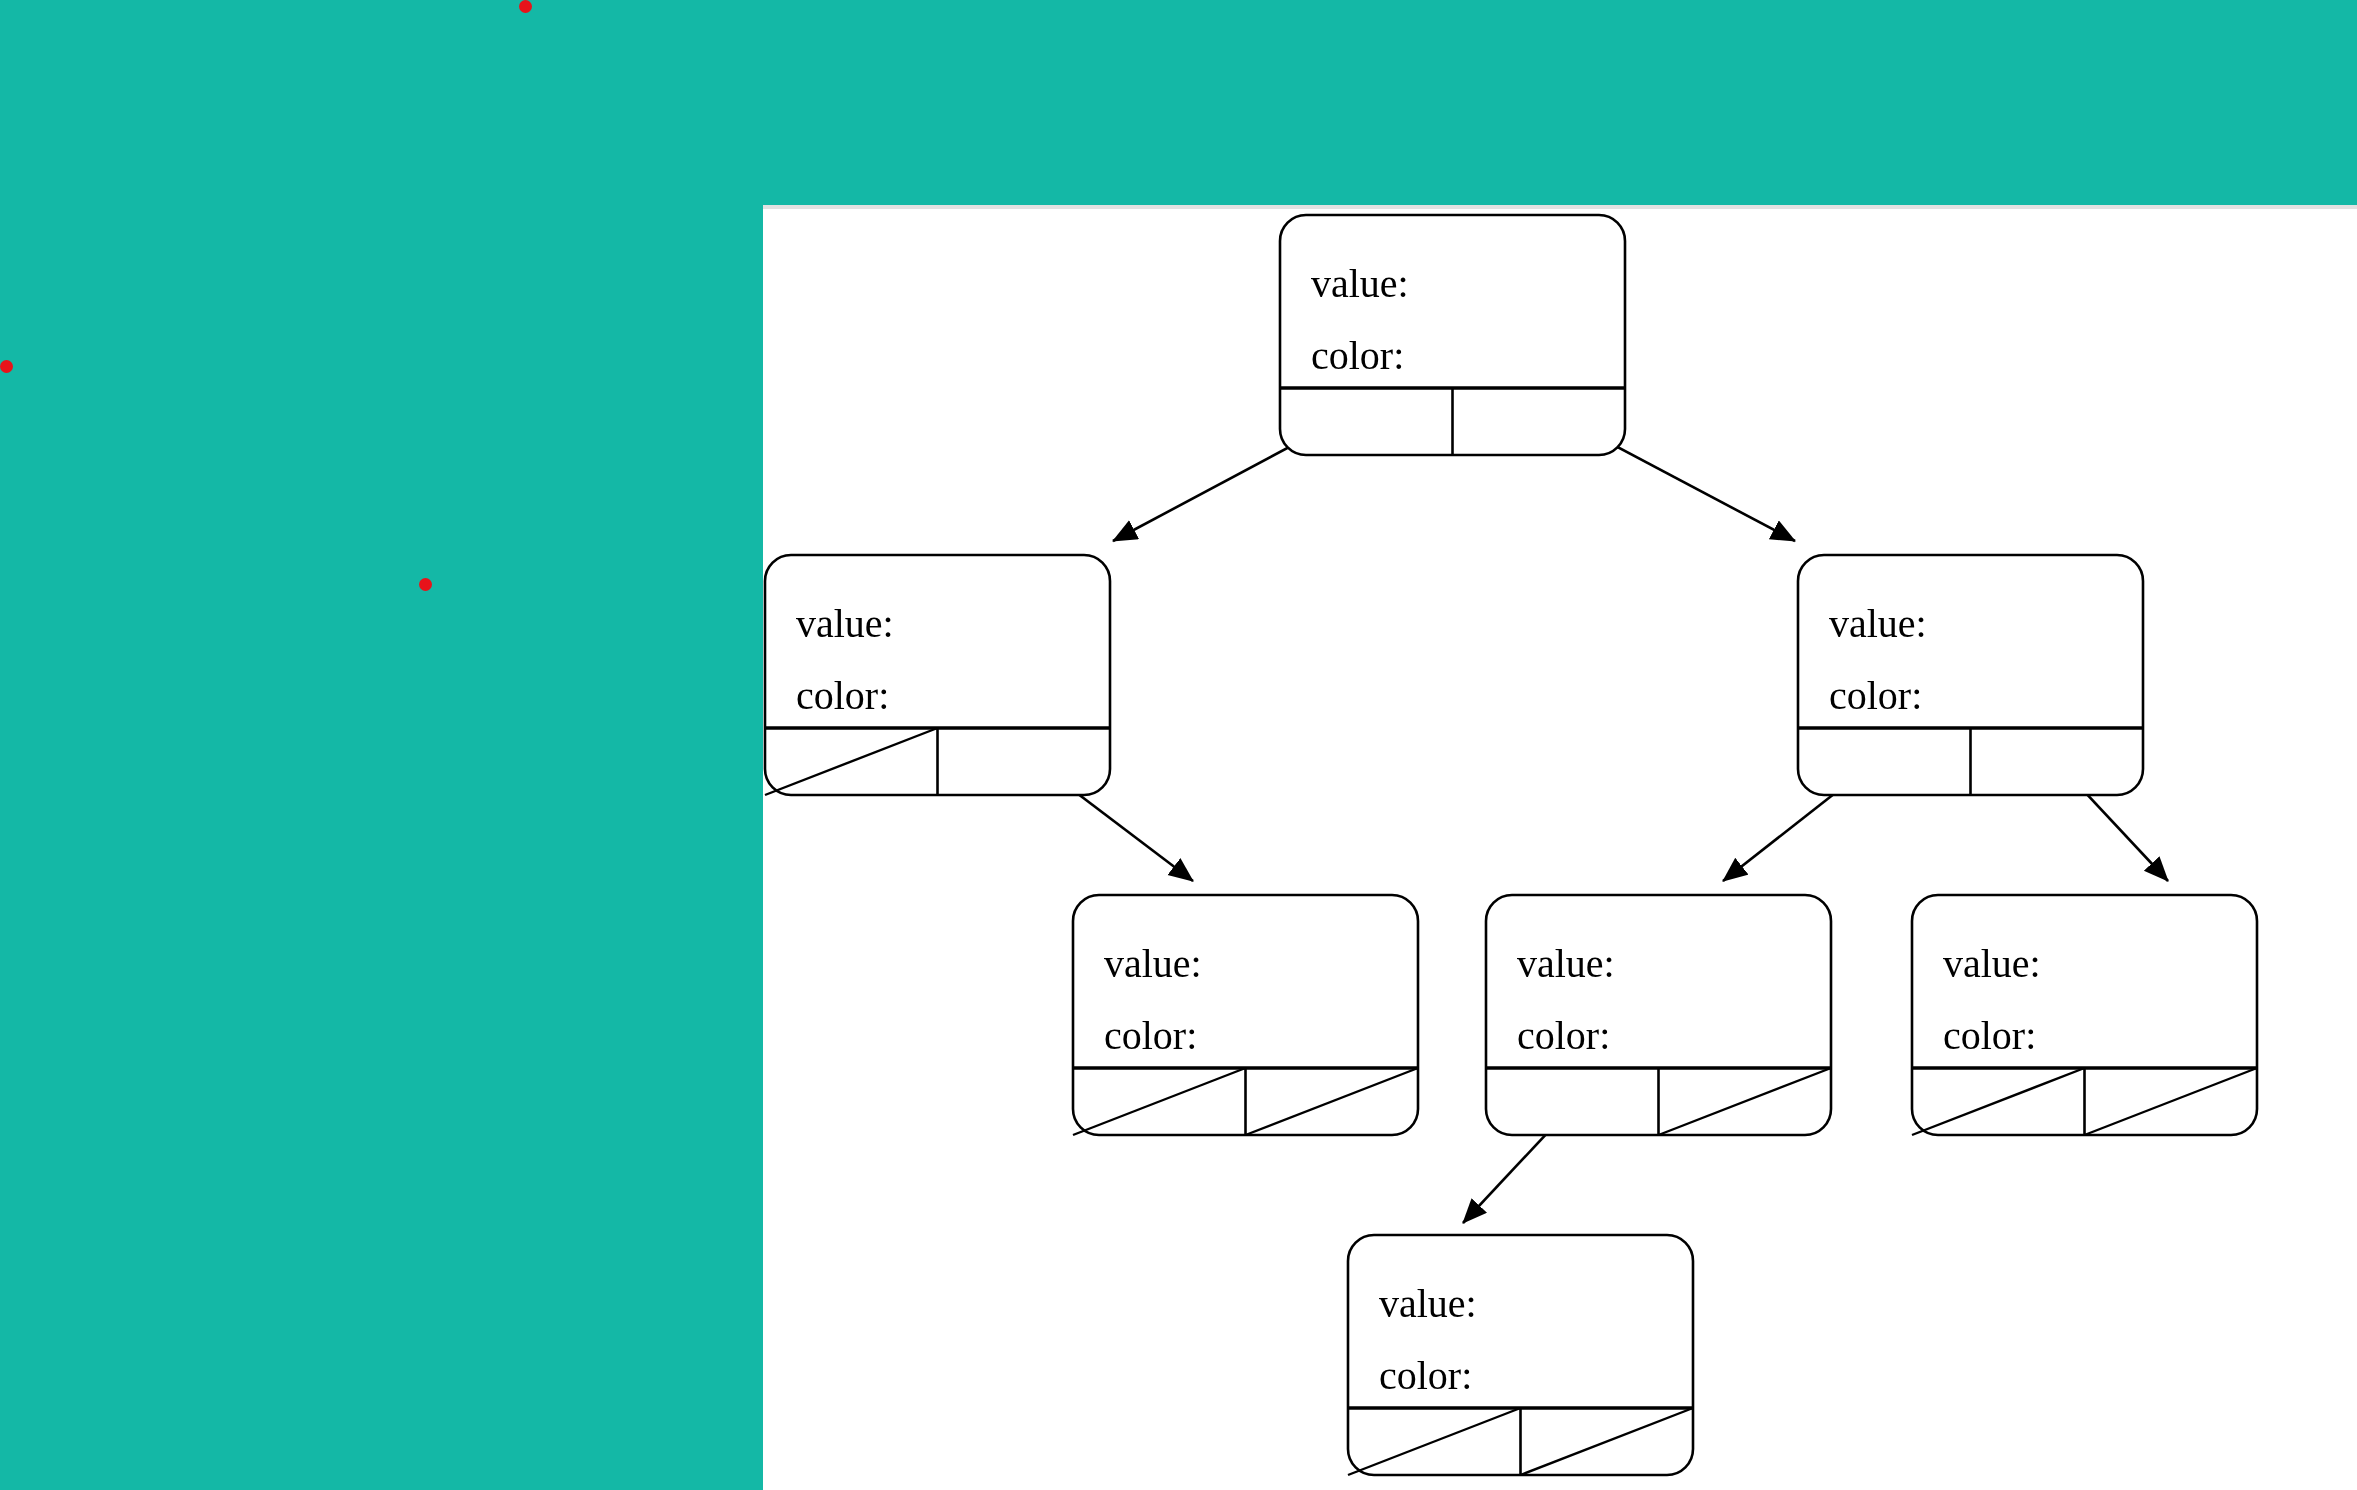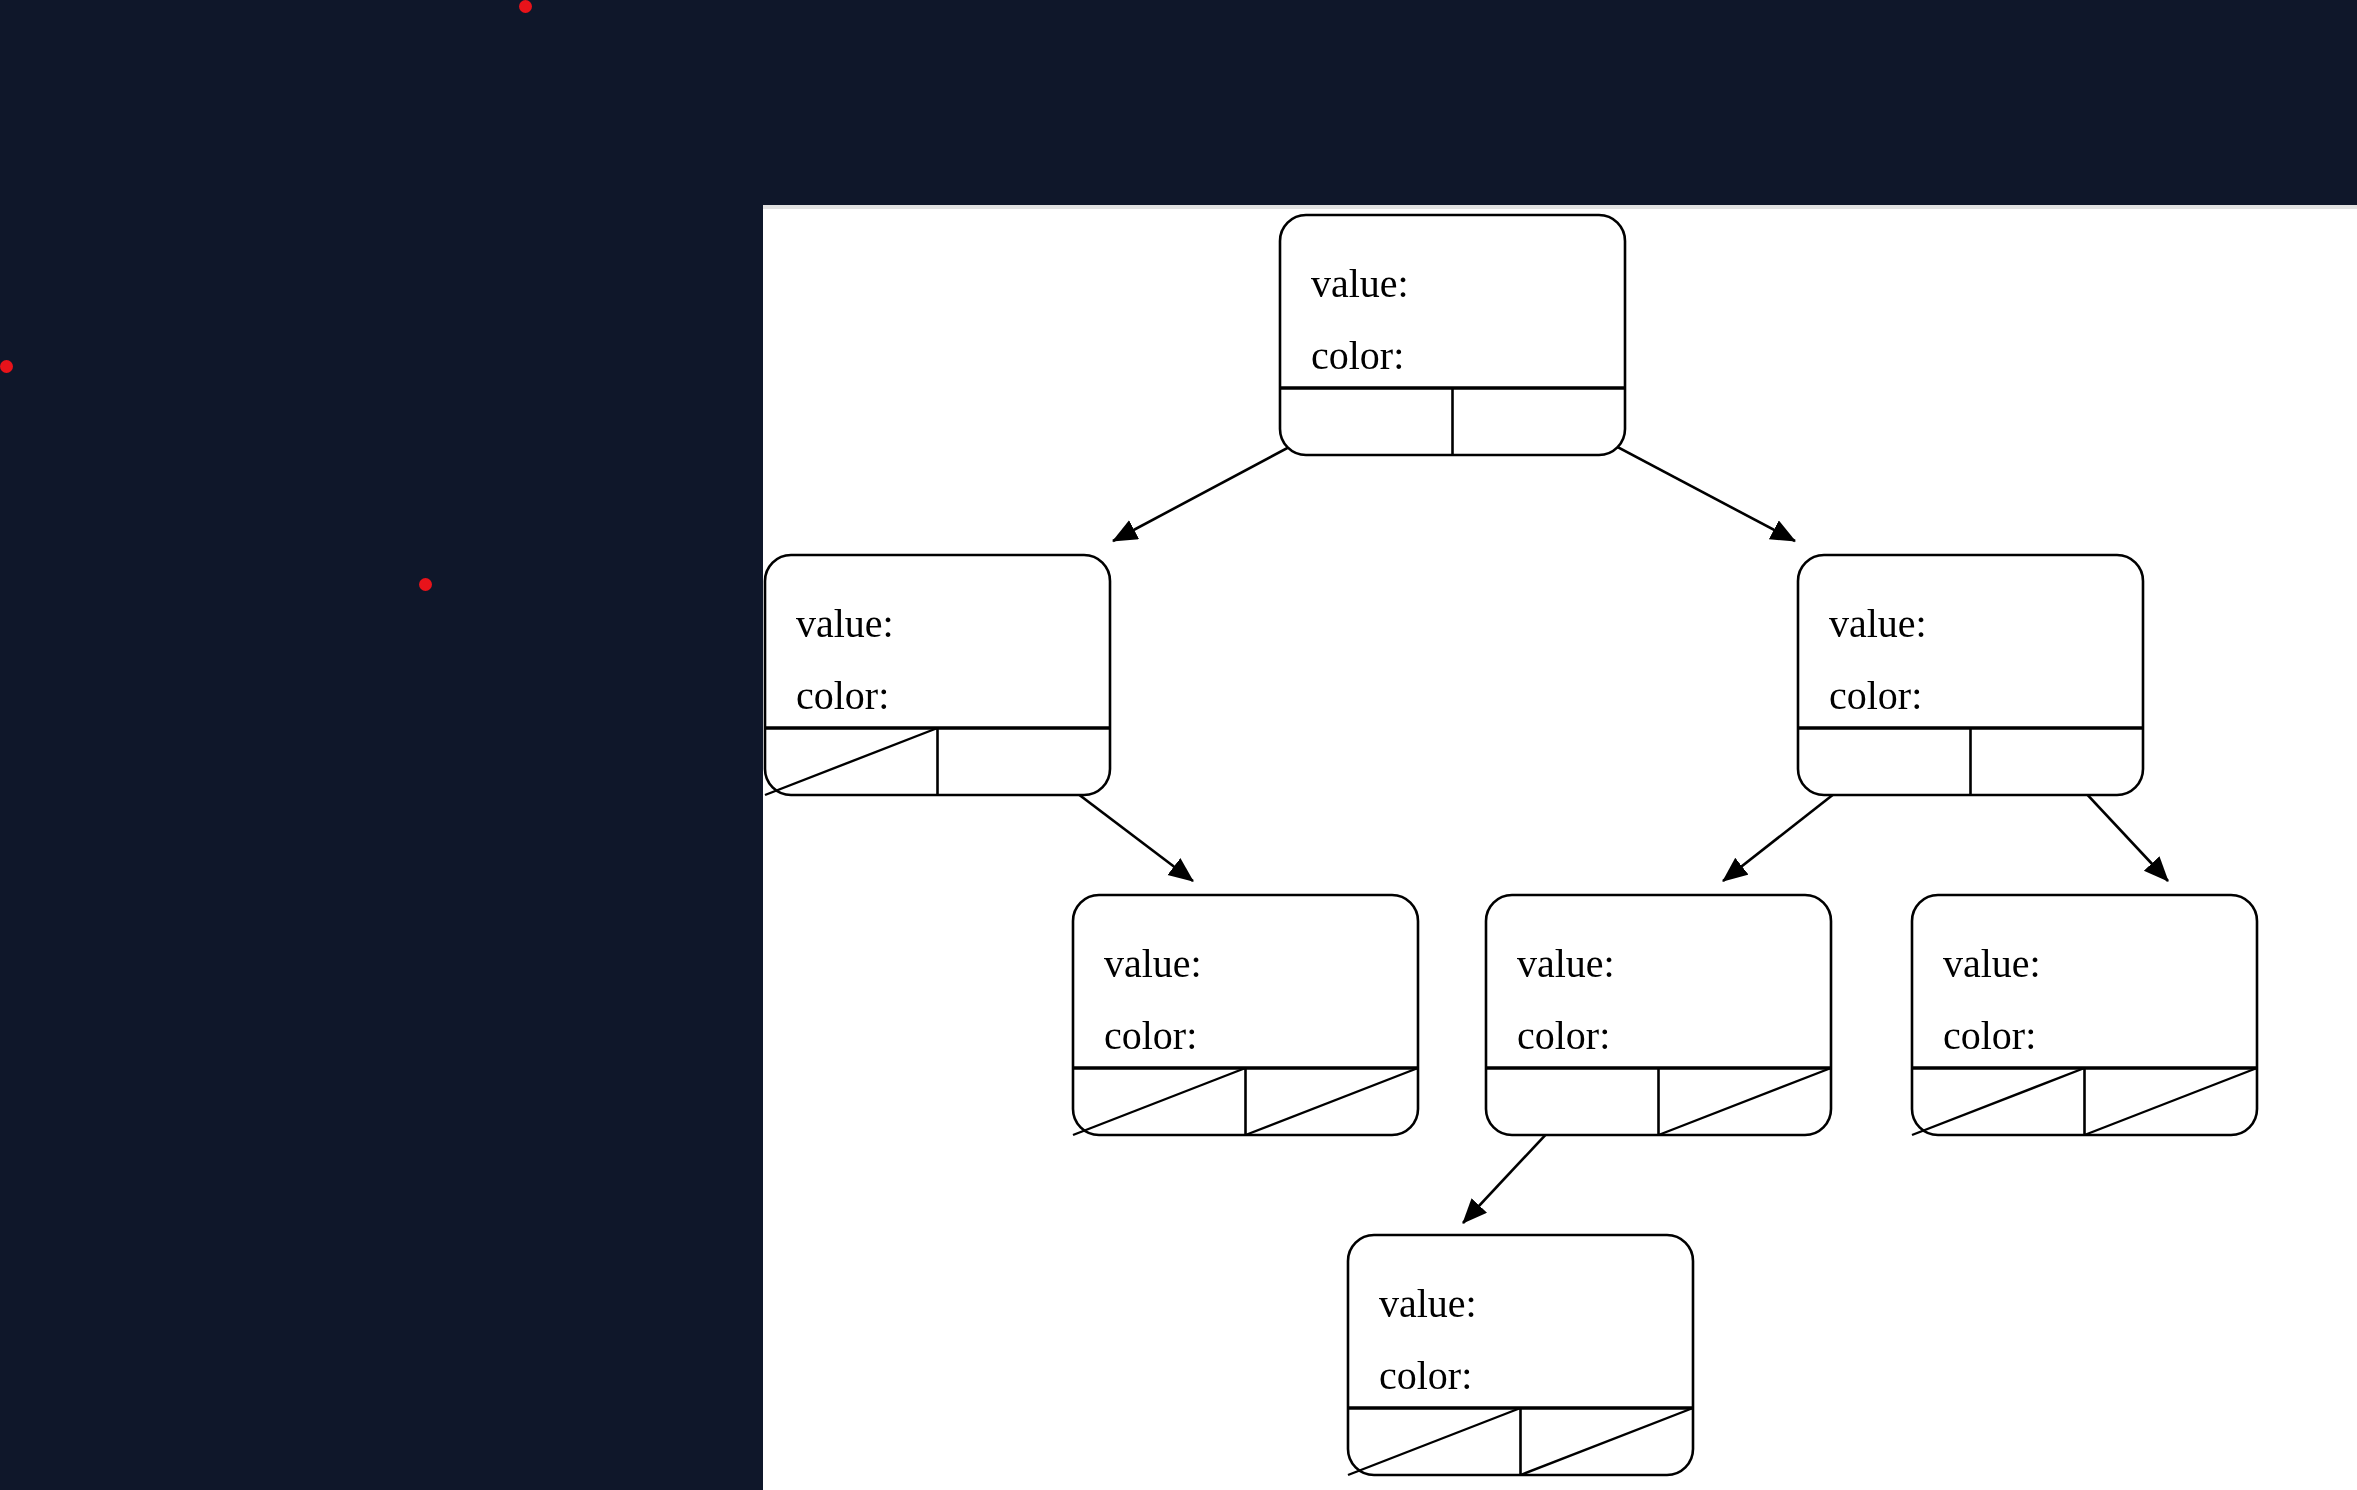--- a/index.html
+++ b/index.html
@@ -6,21 +6,21 @@
     margin: 0; padding: 0;
     background: #000000;
     width: 2357px; height: 1490px;
     overflow: hidden;
     font-family: "Liberation Serif", serif;
   }
   #root-canvas {
     position: relative;
     width: 2357px;
     height: 1490px;
-    background: #0f172a;
+    background: #14b8a6;
   }
   .red-dot {
     position: absolute;
     background: #e8131a;
     border-radius: 50%;
     width: 13px; height: 13px;
   }
   #diagram-panel {
     position: absolute;
     left: 763px; top: 205px;

